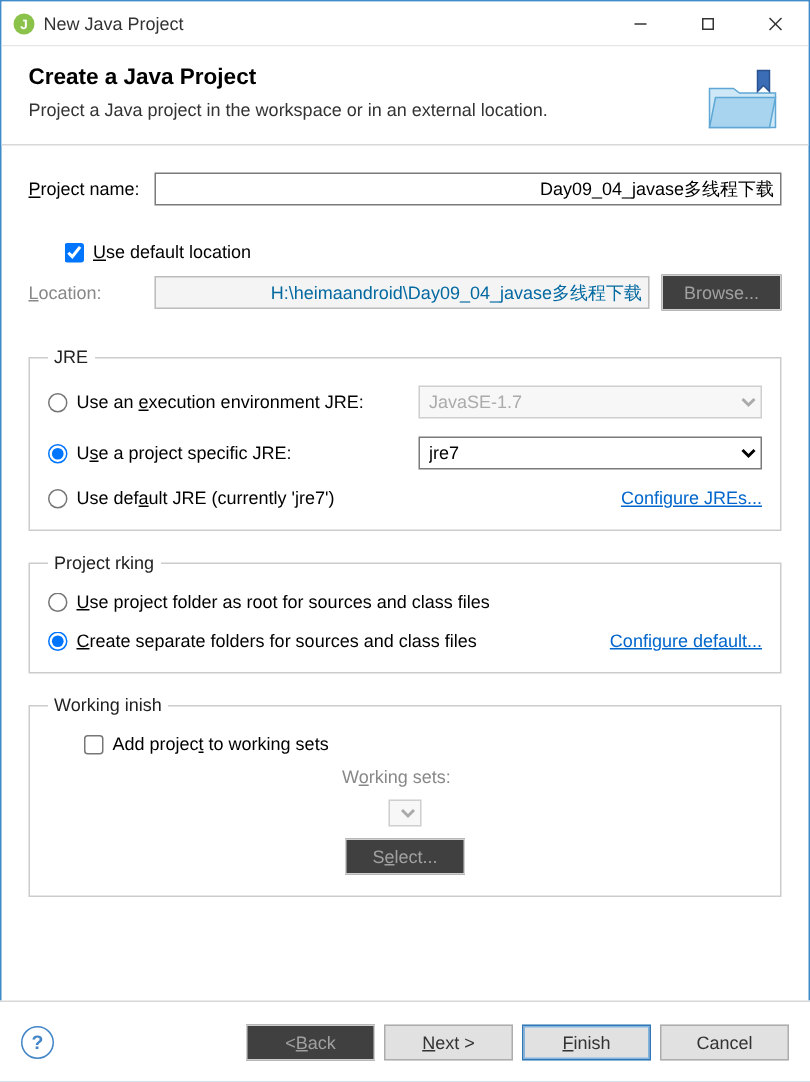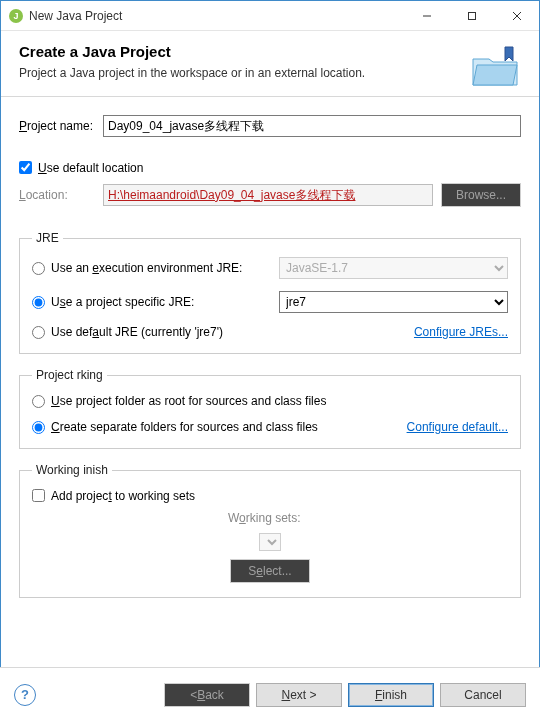--- a/index.html
+++ b/index.html
@@ -13,23 +13,23 @@
   .titlebar .win-btn { width: 45px; display: flex; align-items: center; justify-content: center; color: #333; font-size: 12px; }
 
   .header { padding: 12px 18px 16px 18px; position: relative; background: #fff; border-bottom: 1px solid #d8d8d8; }
   .header h1 { margin: 0 0 6px 0; font-size: 15px; font-weight: 600; }
   .header p { margin: 0; color: #333; font-size: 12px; }
   .header .header-icon { position: absolute; right: 18px; top: 14px; }
 
   .content { padding: 18px; }
   .row { display: flex; align-items: center; margin-bottom: 24px; }
   .row .lbl { width: 84px; color: #000; }
-  .row input[type=text] { flex: 1; height: 22px; border: 1px solid #7a7a7a; padding: 0 4px; font-size: 12px; background: #fff; }
-  .row input[type=text][disabled] { background: #f4f4f4; border-color: #bcbcbc; color: #b91c1c; text-decoration: underline; }
-  .checkbox-row { display: flex; align-items: flex-start; margin-bottom: 8px; }
+  .row input[type=text] { flex: 1; height: 22px; border: 1px solid #7a7a7a; padding: 0 4px; font-size: 12px; background: #fff; text-align: right; }
+  .row input[type=text][disabled] { background: #f4f4f4; border-color: #bcbcbc; color: #0369a1; }
+  .checkbox-row { display: flex; align-items: center; margin-bottom: 8px; margin-left: 24px; }
   .checkbox-row input { margin: 0 6px 0 0; }
   .btn { height: 24px; padding: 0 14px; border: 1px solid #adadad; background: #e1e1e1; font-size: 12px; color: #333; display: inline-flex; align-items: center; justify-content: center; }
   .btn:disabled, .btn.disabled { color: #a0a0a0; background: #404040; border-color: #cfcfcf; }
 
   fieldset { border: 1px solid #cccccc; margin: 0 0 14px 0; padding: 12px 12px 14px 12px; }
   legend { padding: 0 4px; color: #222; font-size: 12px; }
   .radio-row { display: flex; align-items: center; margin-bottom: 12px; }
   .radio-row:last-child { margin-bottom: 0; }
   .radio-row input[type=radio] { margin: 0 6px 0 0; }
   .radio-row .radio-label { flex: 0 0 auto; width: 228px; }

